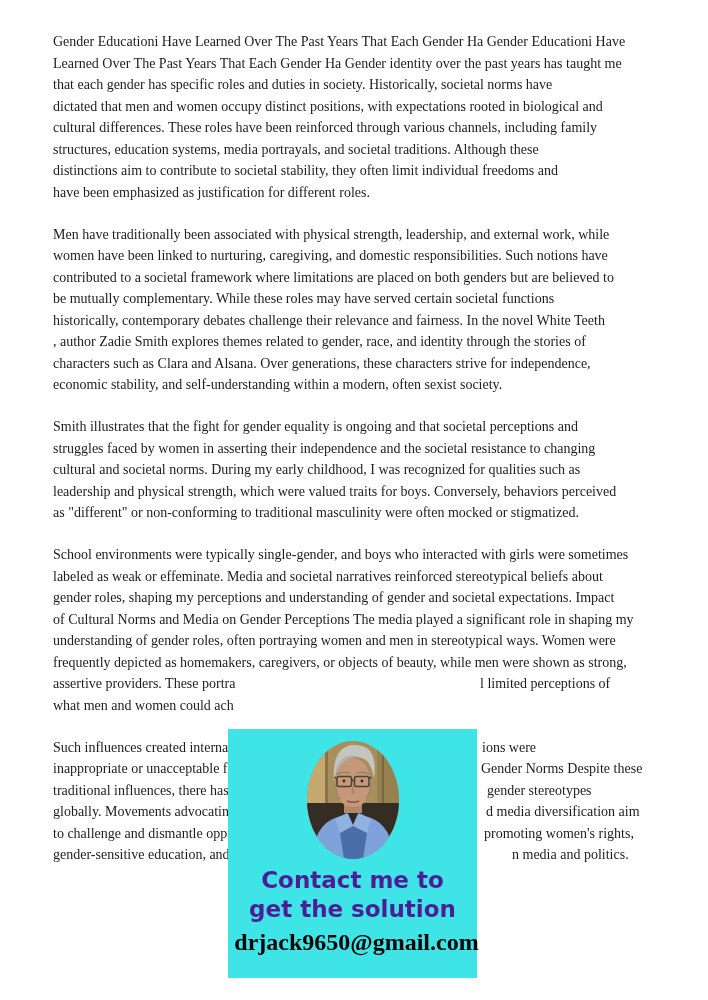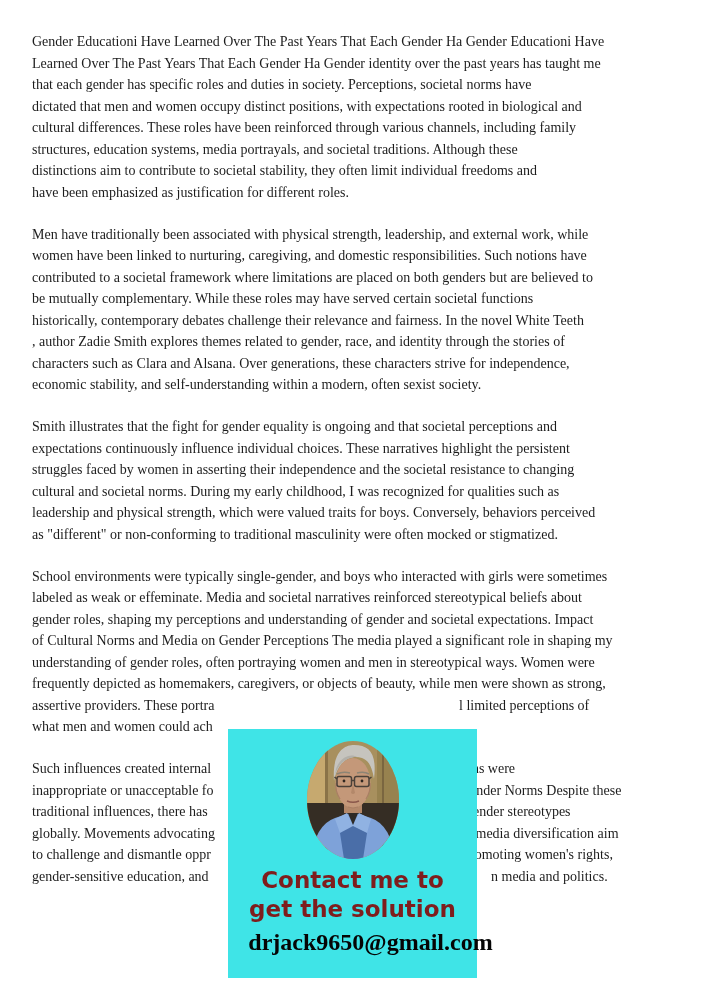--- a/index.html
+++ b/index.html
@@ -9,21 +9,21 @@
     overflow:hidden;
     font-family:"Liberation Serif", serif;
   }
   .page {
     position:relative;
     width:708px; height:1000px;
     background:#ffffff;
   }
   .doc {
     position:absolute;
-    left:32px; top:31px;
+    left:53px; top:31px;
     width:640px;
     font-size:14px;
     line-height:21.5px;
     color:#1c1c1c;
   }
   .para { margin:0 0 20.5px 0; }
   .line {
     position:relative;
     height:21.5px;
     white-space:nowrap;
@@ -48,62 +48,61 @@
   }
   .photo svg { display:block; width:92px; height:118px; }
   .headline {
     position:absolute;
     top:137px; left:0;
     width:100%;
     font-family:"DejaVu Sans", sans-serif;
     font-weight:700;
     font-size:23px;
     line-height:29px;
-    color:#7f1d1d;
+    color:#4c1d95;
     letter-spacing:0px;
   }
   .email {
     position:absolute;
-    top:200px; left:18px;
+    top:200px; left:4px;
     width:100%;
     font-family:"Liberation Serif", serif;
     font-weight:700;
     font-size:24px;
     color:#050505;
   }
 </style>
 </head>
 <body>
 
 <div class="page">
 
   <div class="doc" id="doc">
       <div class="para">
         <div class="line">Gender Educationi Have Learned Over The Past Years That Each Gender Ha Gender Educationi Have</div>
         <div class="line">Learned Over The Past Years That Each Gender Ha Gender identity over the past years has taught me</div>
-        <div class="line">that each gender has specific roles and duties in society. Perceptions, societal norms have</div>
+        <div class="line">that each gender has specific roles and duties in society. Historically, societal norms have</div>
         <div class="line">dictated that men and women occupy distinct positions, with expectations rooted in biological and</div>
         <div class="line">cultural differences. These roles have been reinforced through various channels, including family</div>
         <div class="line">structures, education systems, media portrayals, and societal traditions. Although these</div>
         <div class="line">distinctions aim to contribute to societal stability, they often limit individual freedoms and</div>
         <div class="line">have been emphasized as justification for different roles.</div>
       </div>
       <div class="para">
         <div class="line">Men have traditionally been associated with physical strength, leadership, and external work, while</div>
         <div class="line">women have been linked to nurturing, caregiving, and domestic responsibilities. Such notions have</div>
         <div class="line">contributed to a societal framework where limitations are placed on both genders but are believed to</div>
         <div class="line">be mutually complementary. While these roles may have served certain societal functions</div>
         <div class="line">historically, contemporary debates challenge their relevance and fairness. In the novel White Teeth</div>
         <div class="line">, author Zadie Smith explores themes related to gender, race, and identity through the stories of</div>
         <div class="line">characters such as Clara and Alsana. Over generations, these characters strive for independence,</div>
         <div class="line">economic stability, and self-understanding within a modern, often sexist society.</div>
       </div>
       <div class="para">
         <div class="line">Smith illustrates that the fight for gender equality is ongoing and that societal perceptions and</div>
-        <div class="line">expectations continuously influence individual choices. These narratives highlight the persistent</div>
         <div class="line">struggles faced by women in asserting their independence and the societal resistance to changing</div>
         <div class="line">cultural and societal norms. During my early childhood, I was recognized for qualities such as</div>
         <div class="line">leadership and physical strength, which were valued traits for boys. Conversely, behaviors perceived</div>
         <div class="line">as "different" or non-conforming to traditional masculinity were often mocked or stigmatized.</div>
       </div>
       <div class="para">
         <div class="line">School environments were typically single-gender, and boys who interacted with girls were sometimes</div>
         <div class="line">labeled as weak or effeminate. Media and societal narratives reinforced stereotypical beliefs about</div>
         <div class="line">gender roles, shaping my perceptions and understanding of gender and societal expectations. Impact</div>
         <div class="line">of Cultural Norms and Media on Gender Perceptions The media played a significant role in shaping my</div>

